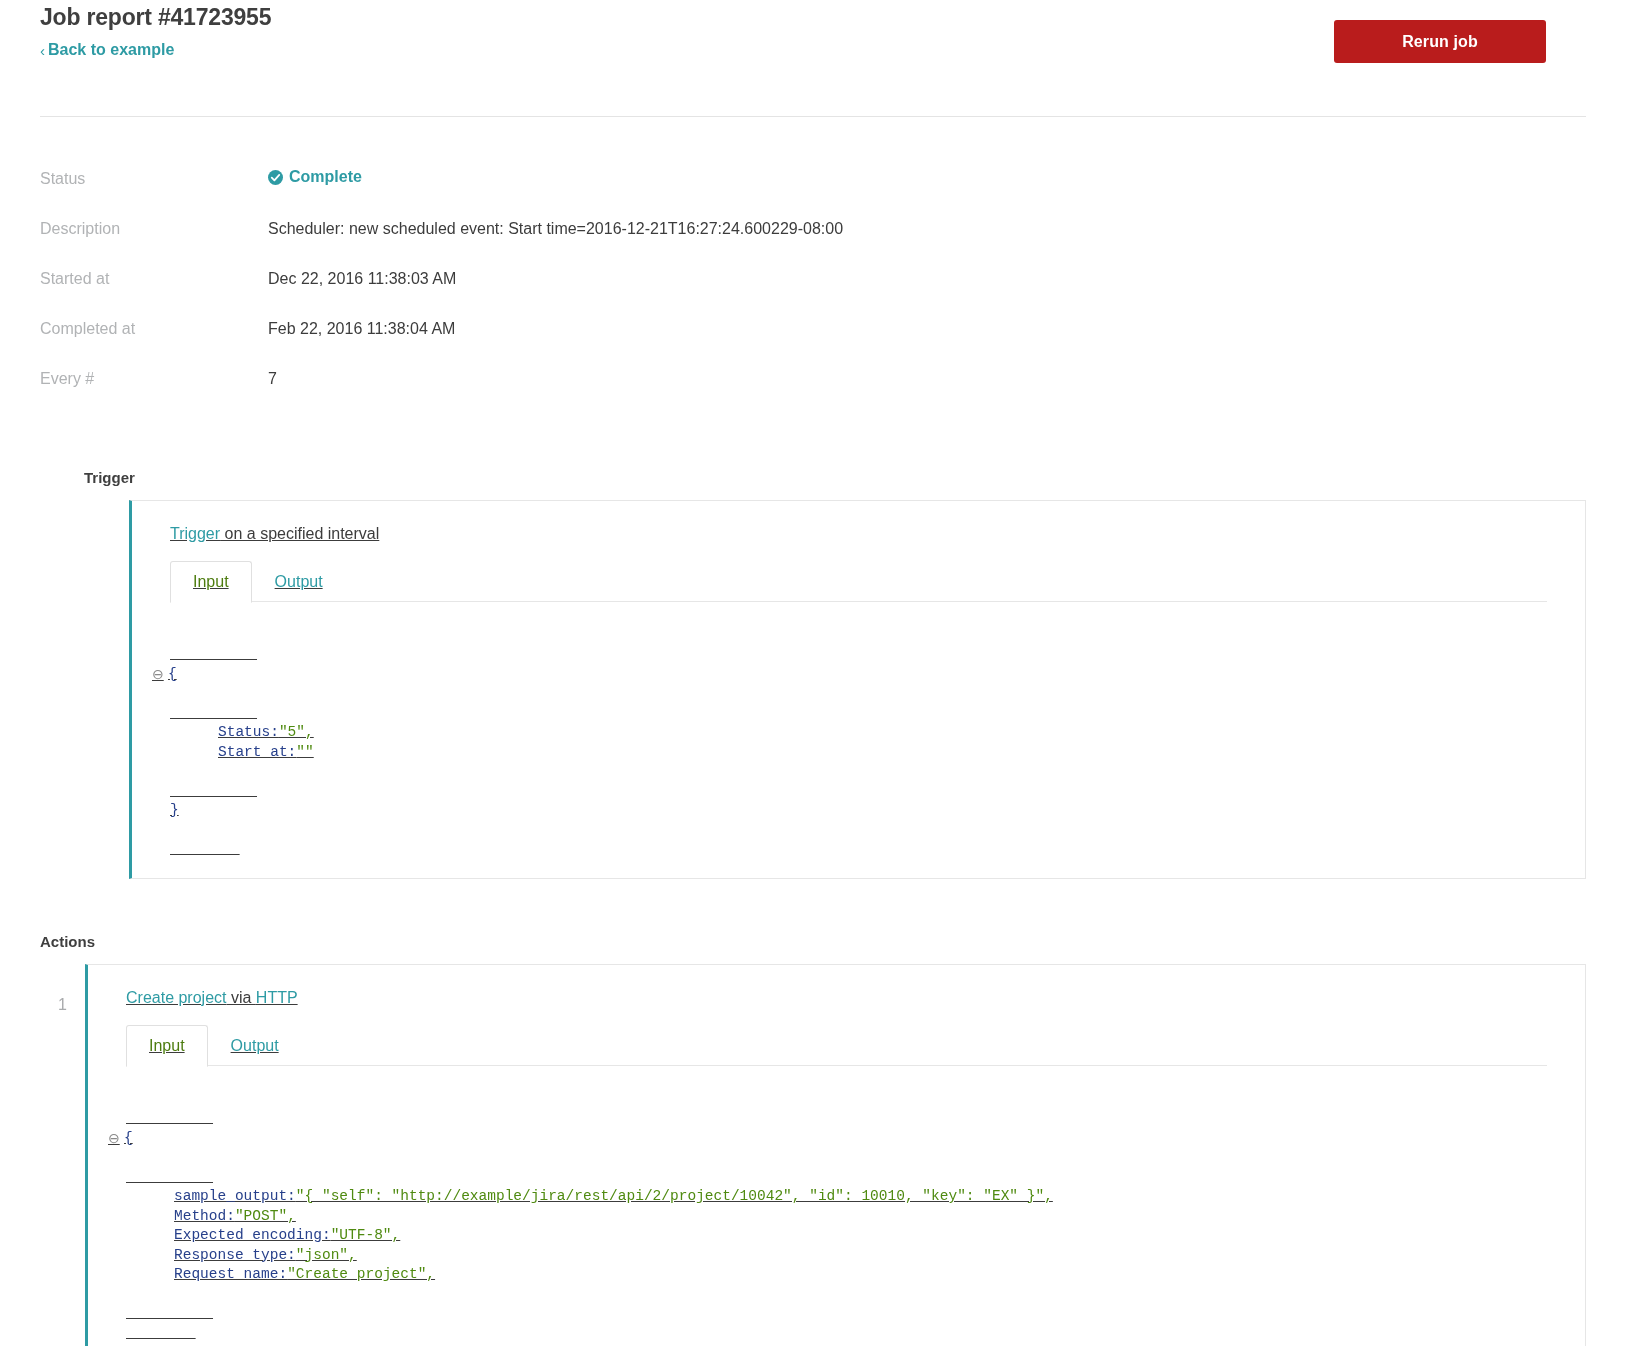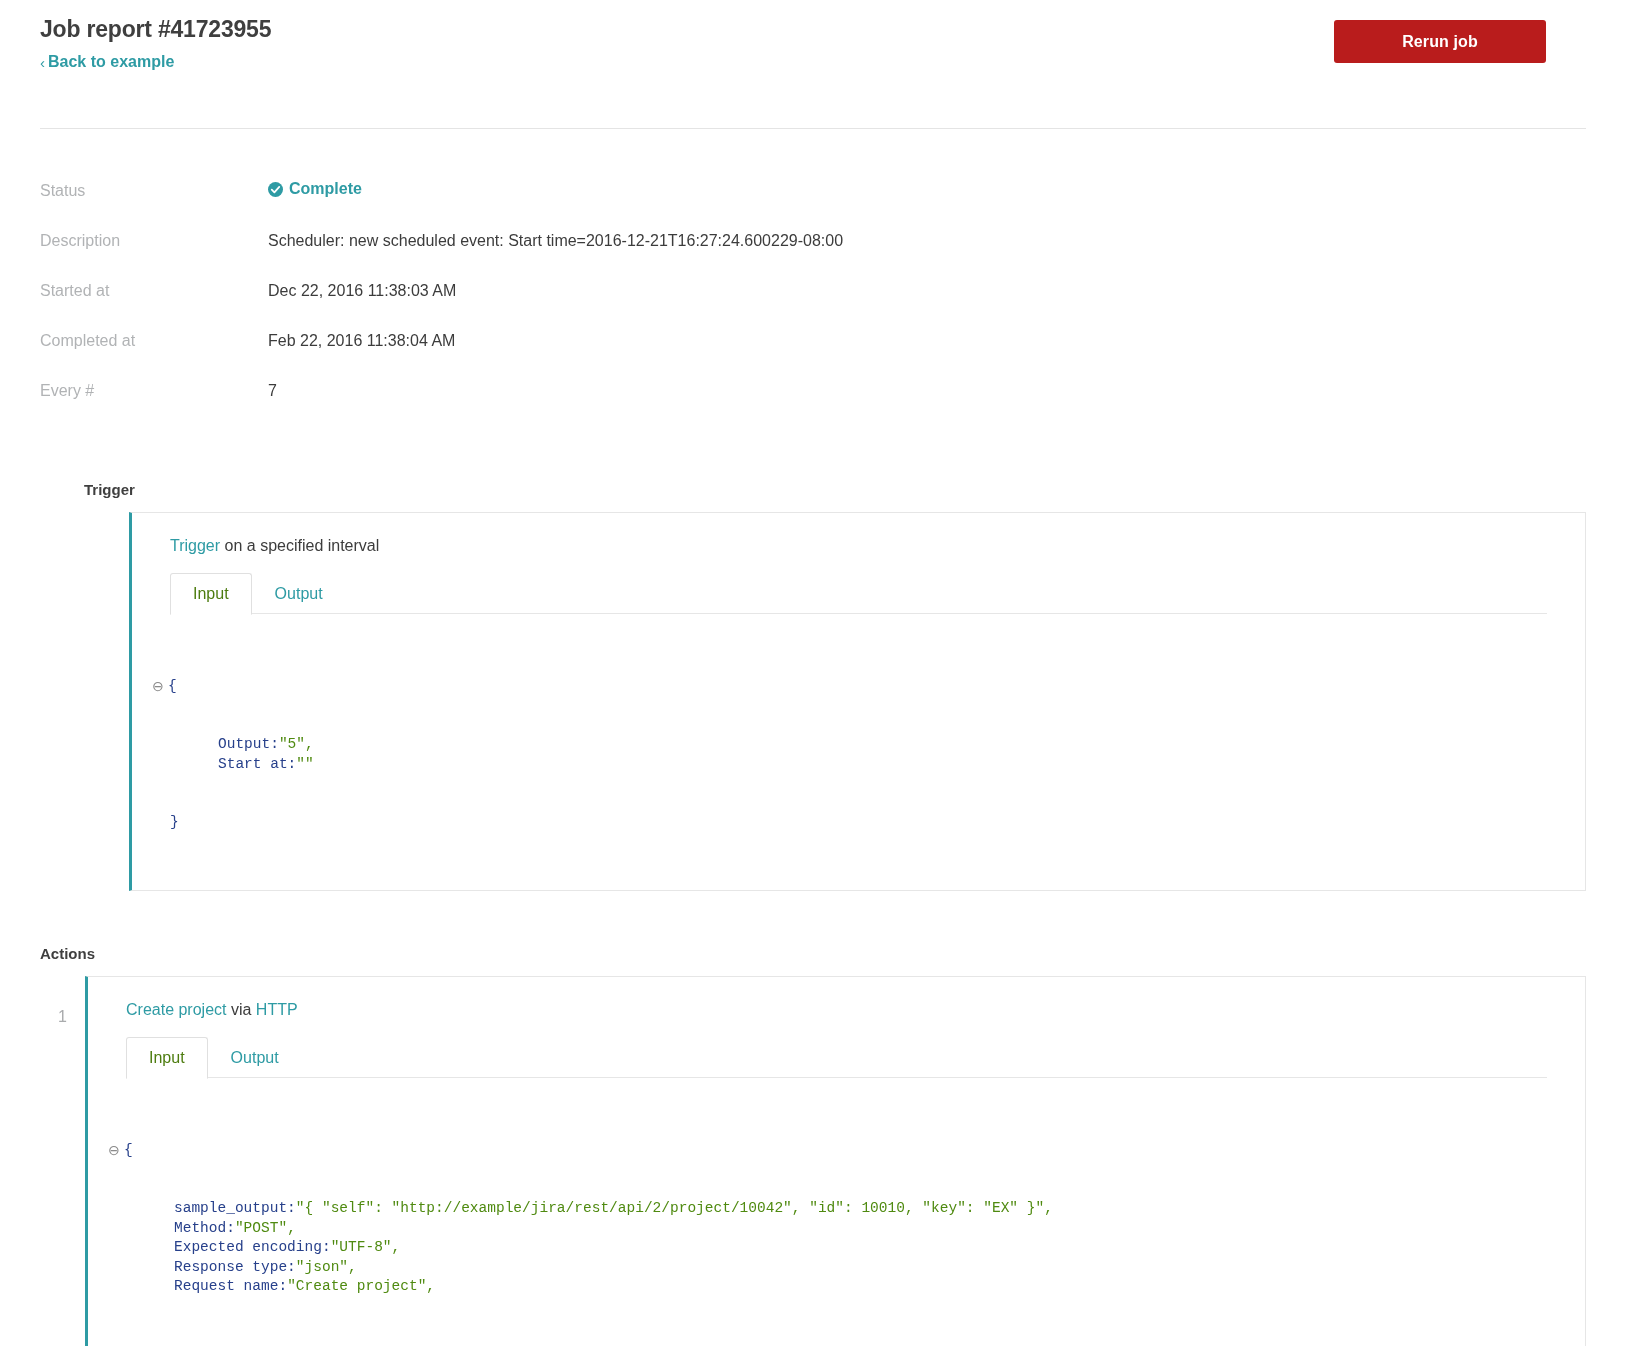--- a/index.html
+++ b/index.html
@@ -9,21 +9,21 @@
     width: 1626px;
   }
   body {
     font-family: "Liberation Sans", sans-serif;
     color: #3c3c3c;
     -webkit-font-smoothing: antialiased;
   }
   .page { width: 1626px; min-height: 1346px; position: relative; padding: 0 40px; }
 
   
-  .header { position: relative; padding-top: 16px; }
+  .header { position: relative; padding-top: 4px; }
   .page-title {
     font-size: 23px;
     font-weight: bold;
     color: #3f3f3f;
     letter-spacing: -0.2px;
     margin: 0 0 10px 0;
   }
   .back-link {
     display: inline-flex;
     align-items: center;
@@ -107,20 +107,21 @@
   }
   .step-spacer { width: 45px; flex: 0 0 45px; }
 
   .card {
     flex: 1 1 auto;
     border: 1px solid #e6e6e6;
     border-left: 3px solid #2e9ba4;
     background: #ffffff;
     padding: 24px 0 0 0;
     min-width: 0;
+    text-decoration: underline;
   }
   .card-title {
     font-size: 16px;
     color: #3c3c3c;
     padding: 0 38px;
     margin-bottom: 18px;
   }
   .card-title .lnk { color: #2e9ba4; cursor: pointer; }
 
   .tabs {
@@ -250,21 +251,21 @@
           <span class="lnk">Trigger</span><span> on a specified interval</span>
         </div>
         <div class="tabs">
           <div class="tab active">Input</div>
           <div class="tab">Output</div>
         </div>
         <div class="code-area">
           <div class="code-brace-row">
             <span class="collapse-icon">⊖</span><span class="punct">{</span>
           </div>
-          <div class="code-body"><span class="code-line"><span class="k">Output:</span><span class="v">"5",</span></span><span class="code-line"><span class="k">Start at:</span><span class="v">""</span></span></div>
+          <div class="code-body"><span class="code-line"><span class="k">Status:</span><span class="v">"5",</span></span><span class="code-line"><span class="k">Start at:</span><span class="v">""</span></span></div>
           <div><span class="punct">}</span></div>
         </div>
       </div>
     </div>
   </div>
 
   <div class="actions-section">
     <div class="section-heading">Actions</div>
     <div class="step-wrap">
       <div class="step-num">1</div>

